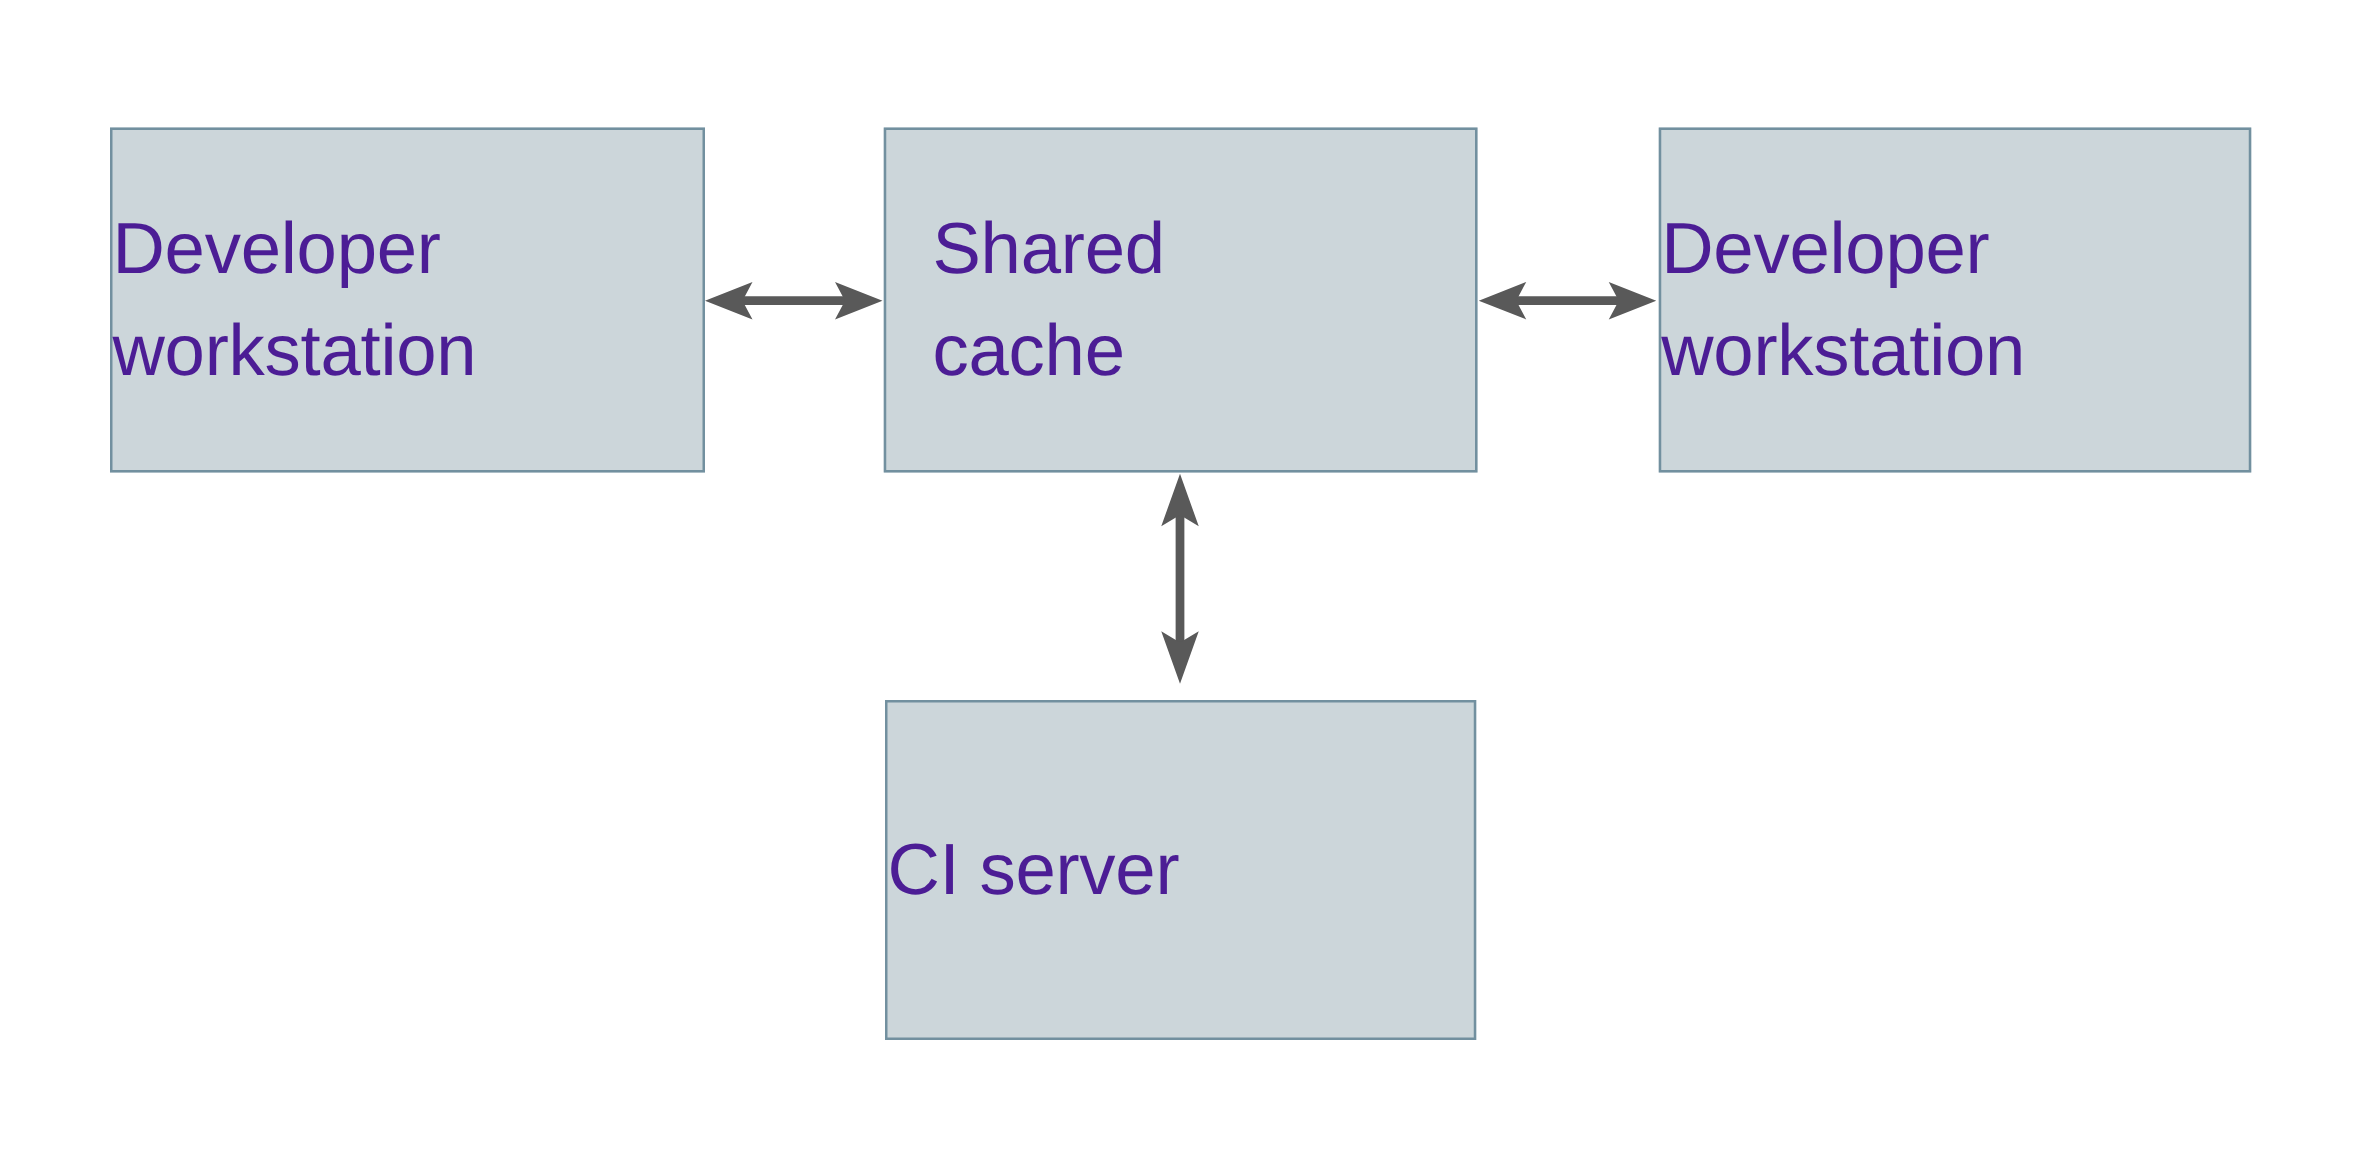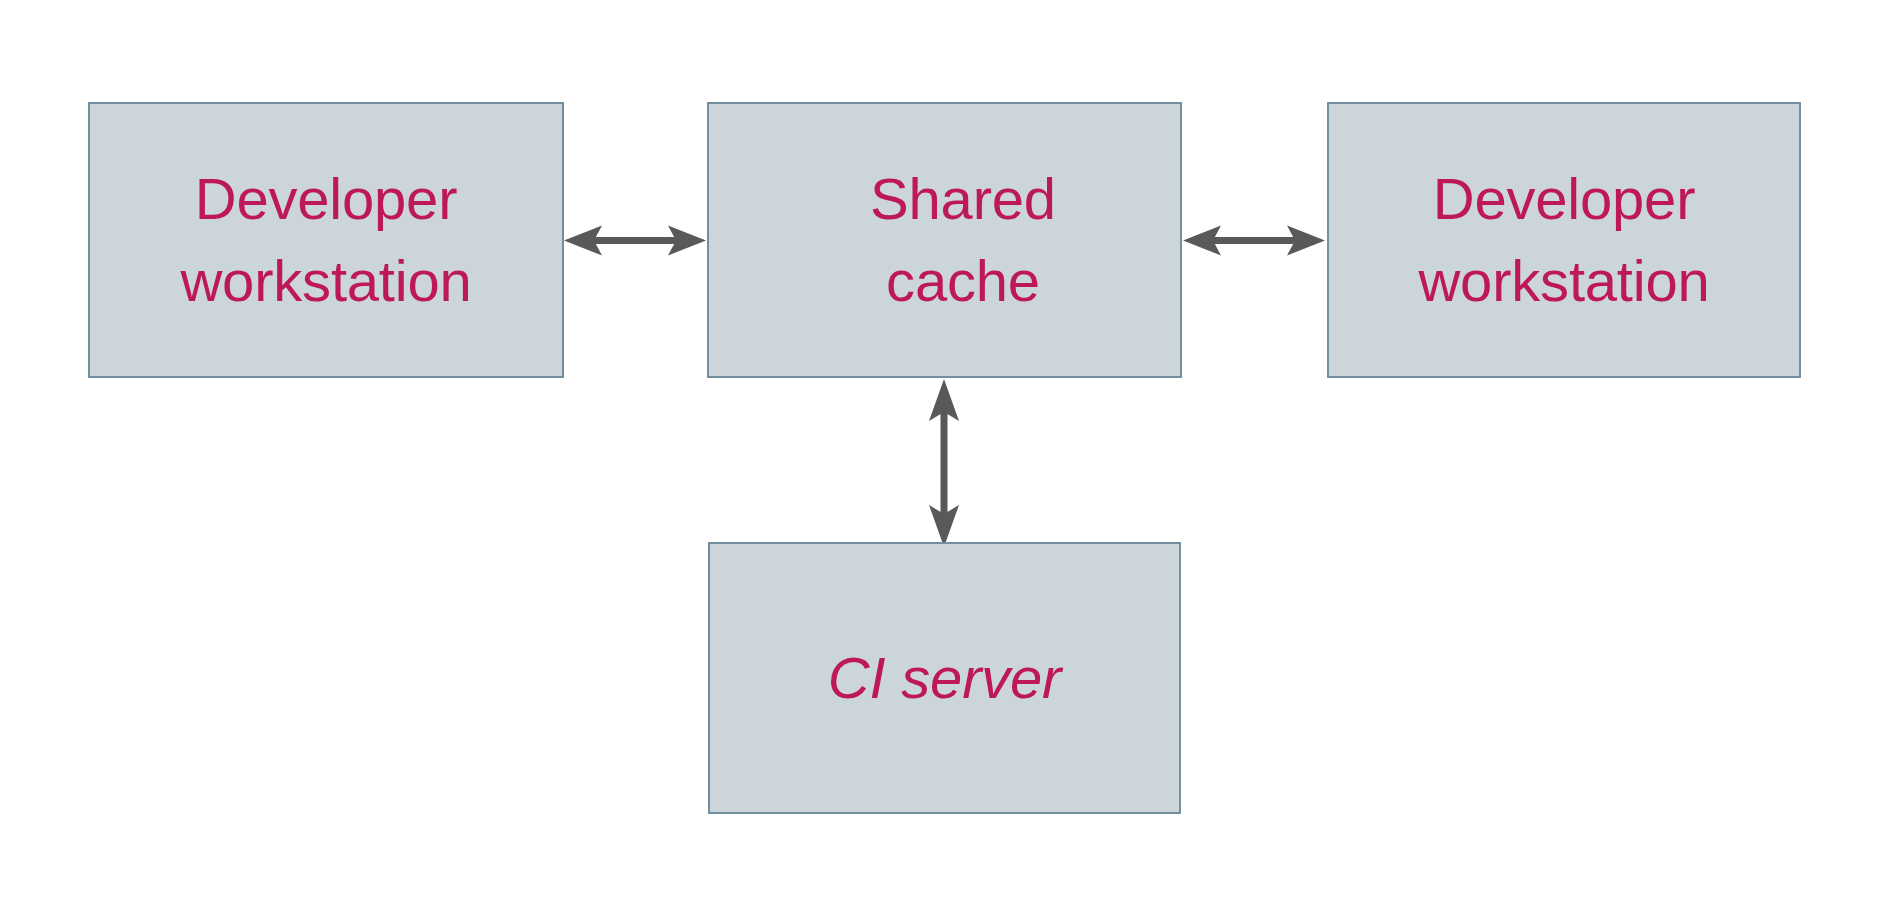--- a/index.html
+++ b/index.html
@@ -26,22 +26,21 @@
     border: 2px solid #72909f;
     display: flex;
     align-items: center;
     justify-content: center;
   }
   .node-label {
     font-family: "Liberation Sans", sans-serif;
     font-size: 58px;
     line-height: 1.42;
     font-weight: 400;
-    color: #be185d;
-    text-align: center;
+    color: #4c1d95;
     letter-spacing: -0.2px;
     white-space: pre-line;
     width: 108%;
   }
   .node-label.single {
     white-space: nowrap;
   }
   .connector {
     position: absolute;
     overflow: visible;
@@ -94,17 +93,17 @@
   <div class="node-box" style="left:707px; top:102px; width:475px; height:276px;padding-left:37px;">
     <span class="node-label">Shared
 cache</span>
   </div>
 
   <div class="node-box" style="left:1327px; top:102px; width:474px; height:276px;">
     <span class="node-label">Developer
 workstation</span>
   </div>
 
-  <div class="node-box" style="left:708px; top:542px; width:473px; height:272px;font-style:italic;">
+  <div class="node-box" style="left:708px; top:560px; width:473px; height:272px;">
     <span class="node-label single">CI server</span>
   </div>
 
 </div>
 
 </body></html>

